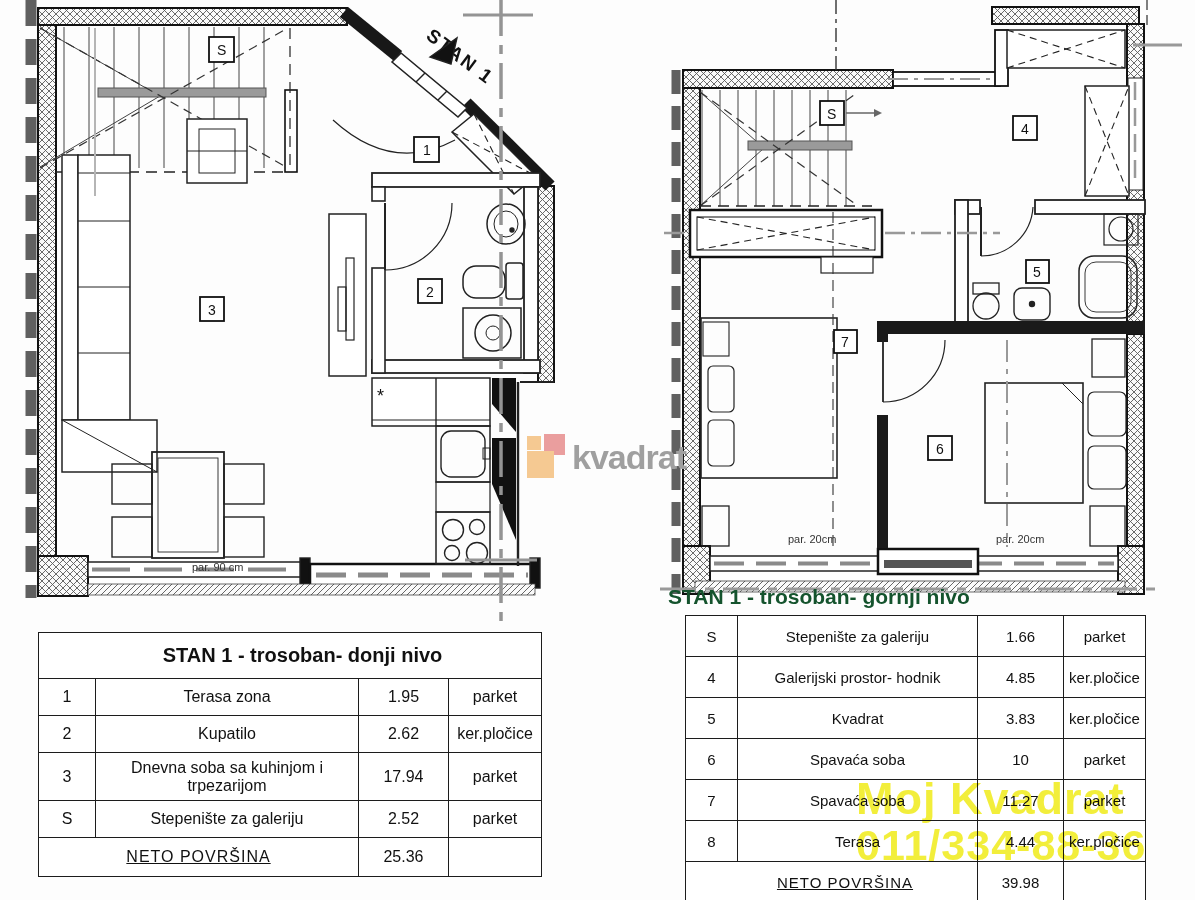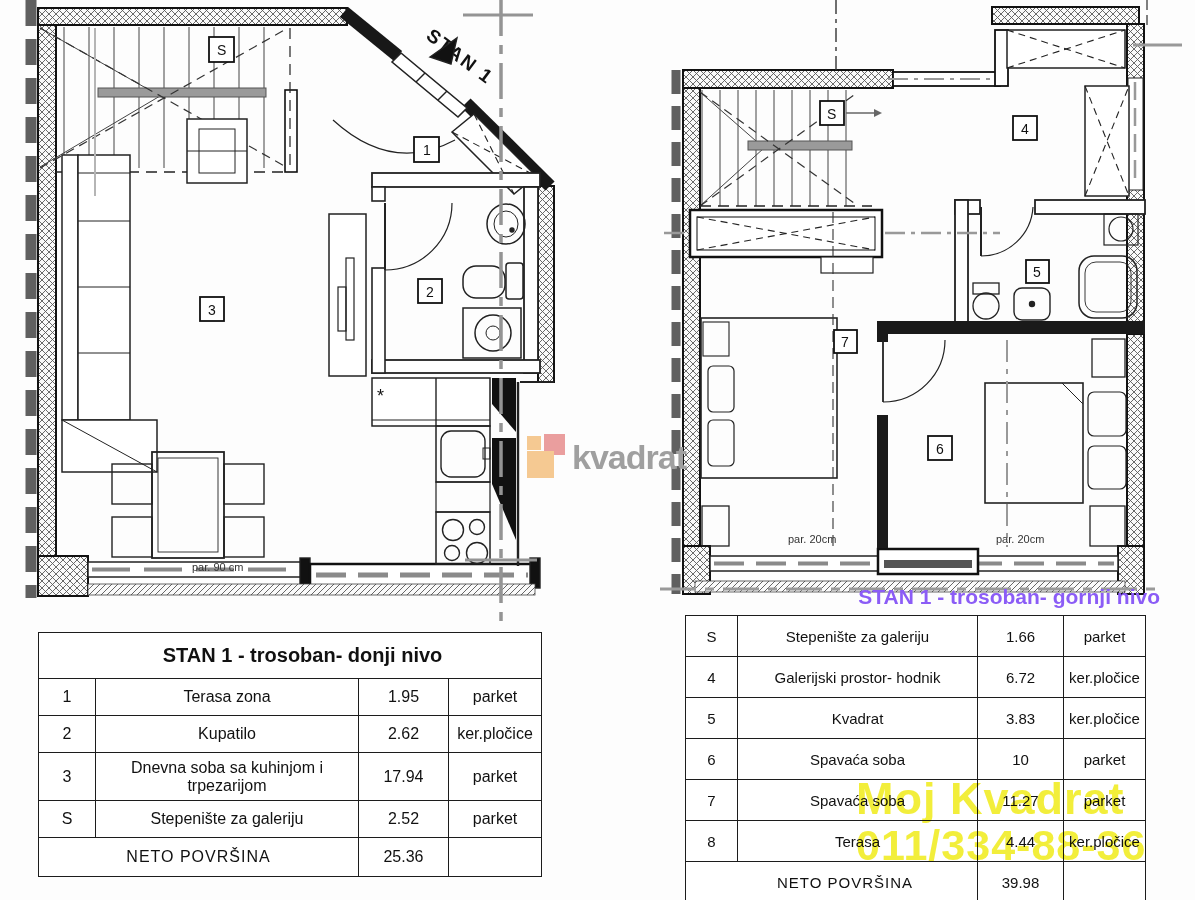--- a/index.html
+++ b/index.html
@@ -5,32 +5,32 @@
   html,body{margin:0;padding:0;background:#e9e9e9;}
   #sheet{position:relative;width:1195px;height:900px;background:#fdfdfd;overflow:hidden;
          font-family:"Liberation Sans", sans-serif;color:#111;}
   #plans-svg{position:absolute;left:0;top:0;}
   svg text{fill:#111;stroke:none;font-family:"Liberation Sans", sans-serif;}
   .roomnum{font-size:14px;}
   .dimnote{font-size:11px;fill:#333;}
   .stanlabel{font-size:19px;font-weight:bold;letter-spacing:2px;}
 
   
-  .caption{position:absolute;font-weight:bold;font-size:21px;text-align:right;color:#8b5cf6;}
+  .caption{position:absolute;font-weight:bold;font-size:21px;text-align:left;color:#14532d;}
   #caption-upper{left:668px;top:585px;width:492px;}
 
   
   table.areas{border-collapse:collapse;table-layout:fixed;position:absolute;background:#fff;}
   table.areas td{border:1.6px solid #1c1c1c;text-align:center;vertical-align:middle;
                  font-size:16px;padding:2px 3px;overflow:hidden;}
   #table-lower{left:38px;top:632px;width:503px;}
   #table-lower td.title{font-size:20px;font-weight:bold;height:41px;padding-left:28px;}
   #table-upper{left:685px;top:615px;width:460px;}
   #table-upper td{font-size:15px;height:36px;}
-  td.total-label{text-align:left;padding-left:55px;letter-spacing:1px;}
+  td.total-label{text-align:left;padding-left:55px;letter-spacing:1px;text-decoration:underline;}
   #table-upper td.total-label{padding-left:30px;}
   .h41{height:37px}.h52{height:48px}.h43{height:39px}
 
   
   #logo{position:absolute;left:527px;top:434px;display:flex;align-items:center;z-index:3;}
   #logo-icon{position:relative;width:42px;height:46px;}
   #logo-icon .sq{position:absolute;}
   #logo-text{font-size:34px;font-weight:bold;color:#9f9f9f;letter-spacing:-1px;
              line-height:44px;margin-left:3px;}
 
@@ -401,21 +401,21 @@
   <tbody>
         <tr>
     <td>S</td>
     <td>Stepenište za galeriju</td>
     <td>1.66</td>
     <td>parket</td>
   </tr>
   <tr>
     <td>4</td>
     <td>Galerijski prostor- hodnik</td>
-    <td>6.72</td>
+    <td>4.85</td>
     <td>ker.pločice</td>
   </tr>
   <tr>
     <td>5</td>
     <td>Kvadrat</td>
     <td>3.83</td>
     <td>ker.pločice</td>
   </tr>
   <tr>
     <td>6</td>

